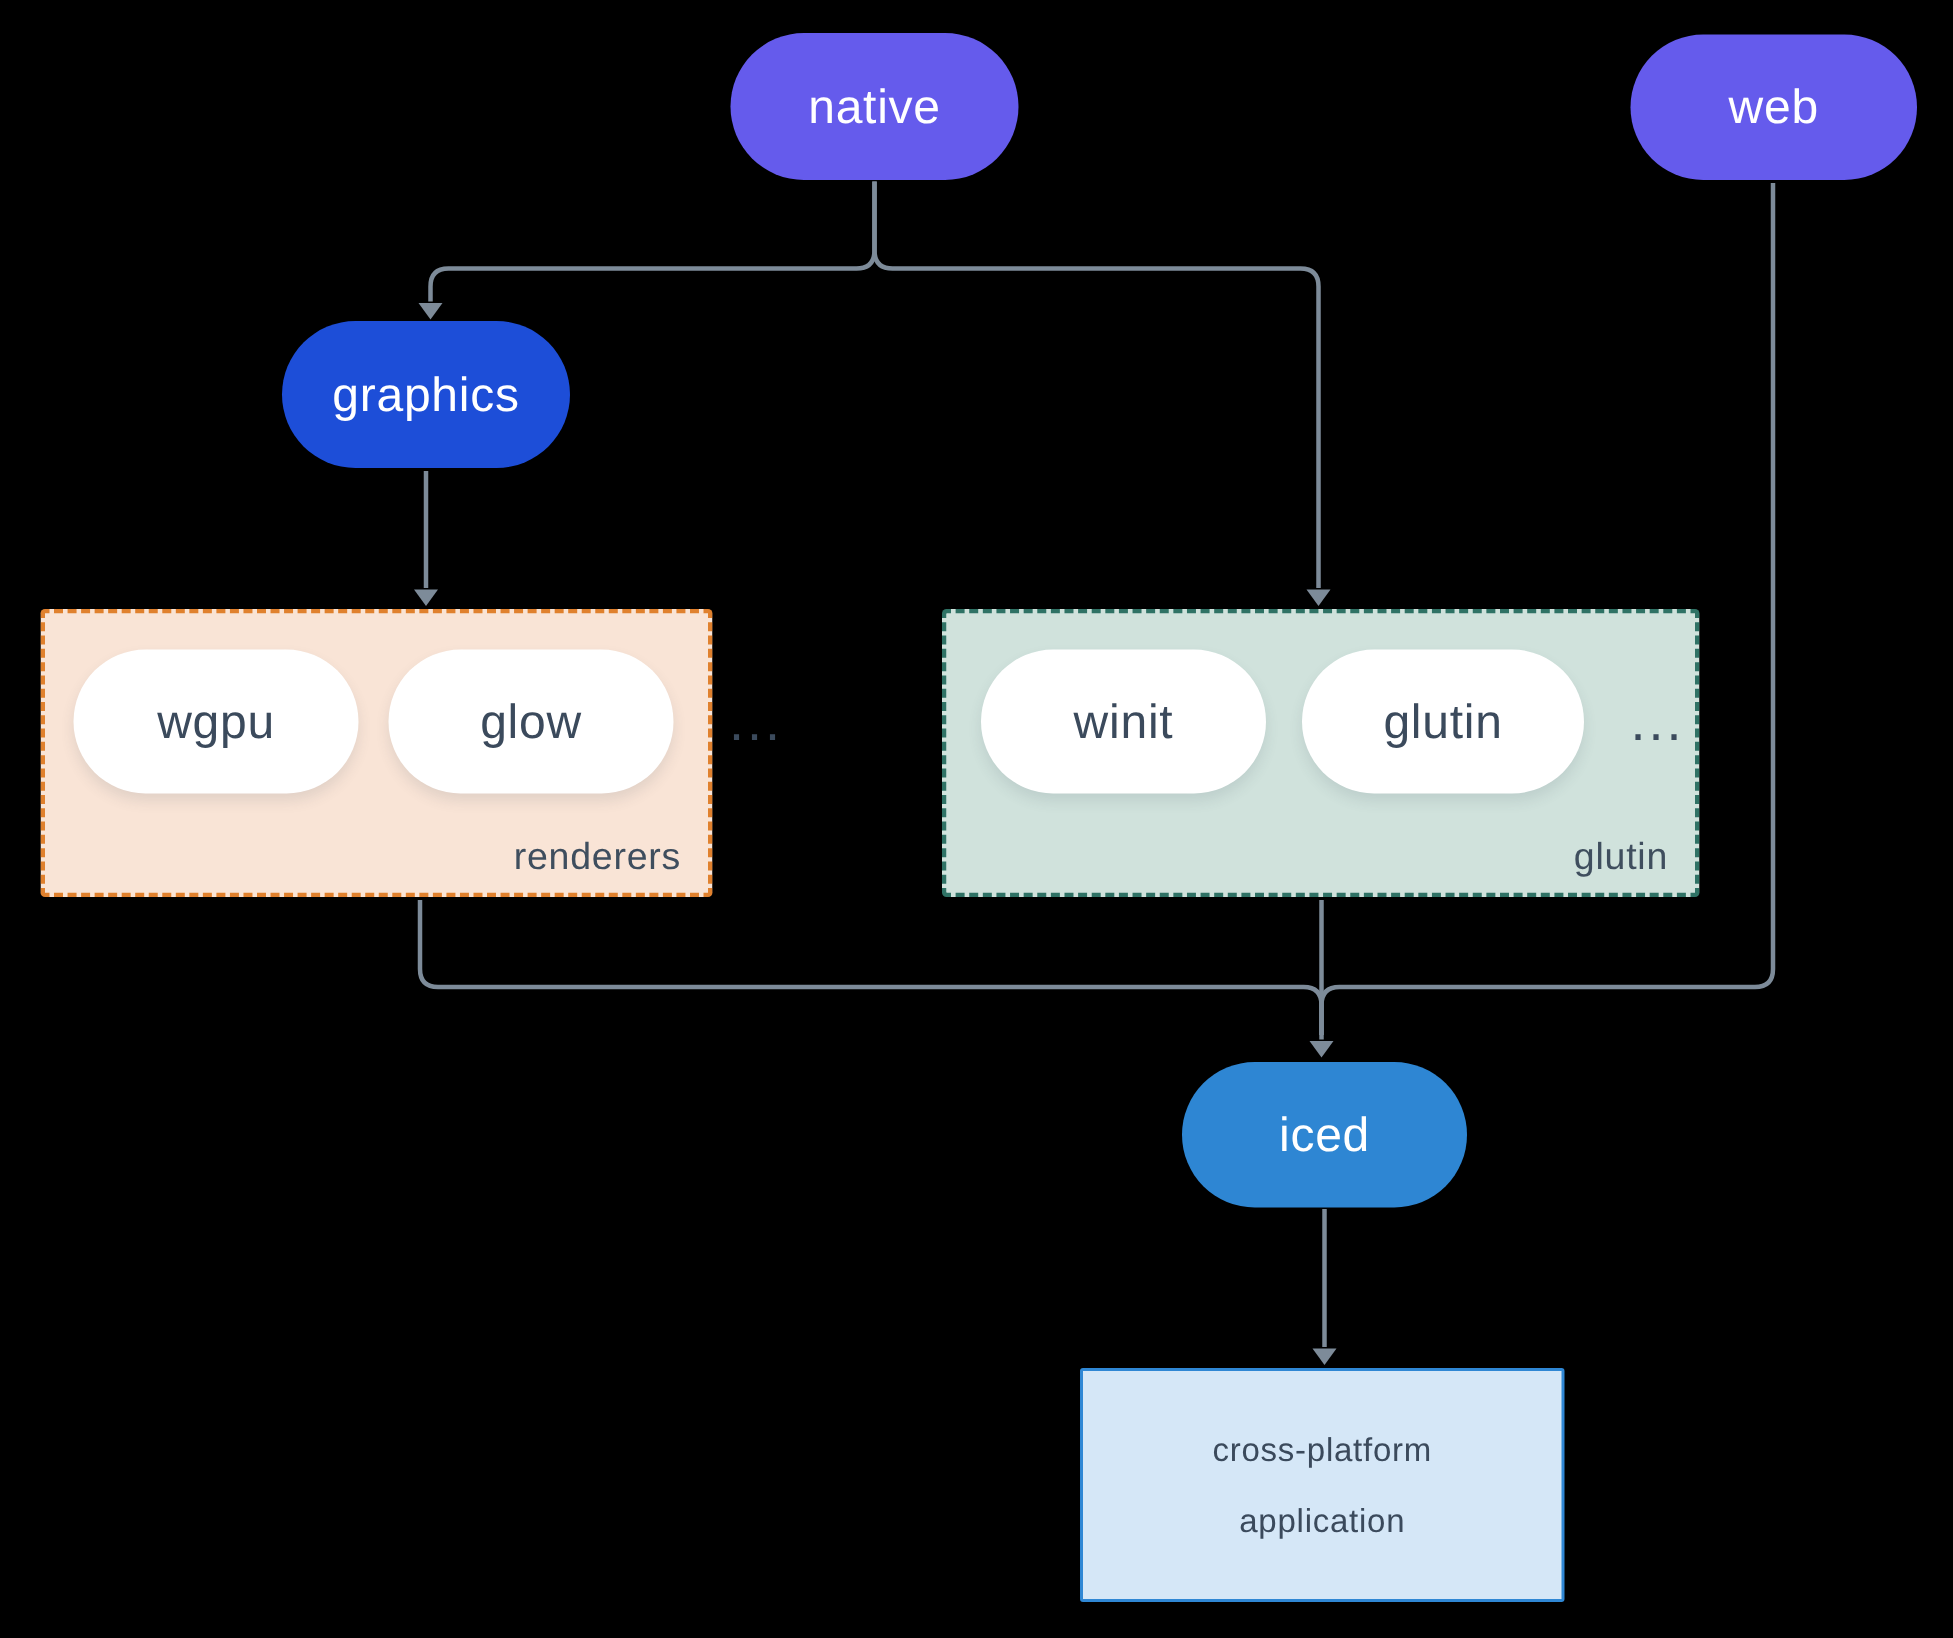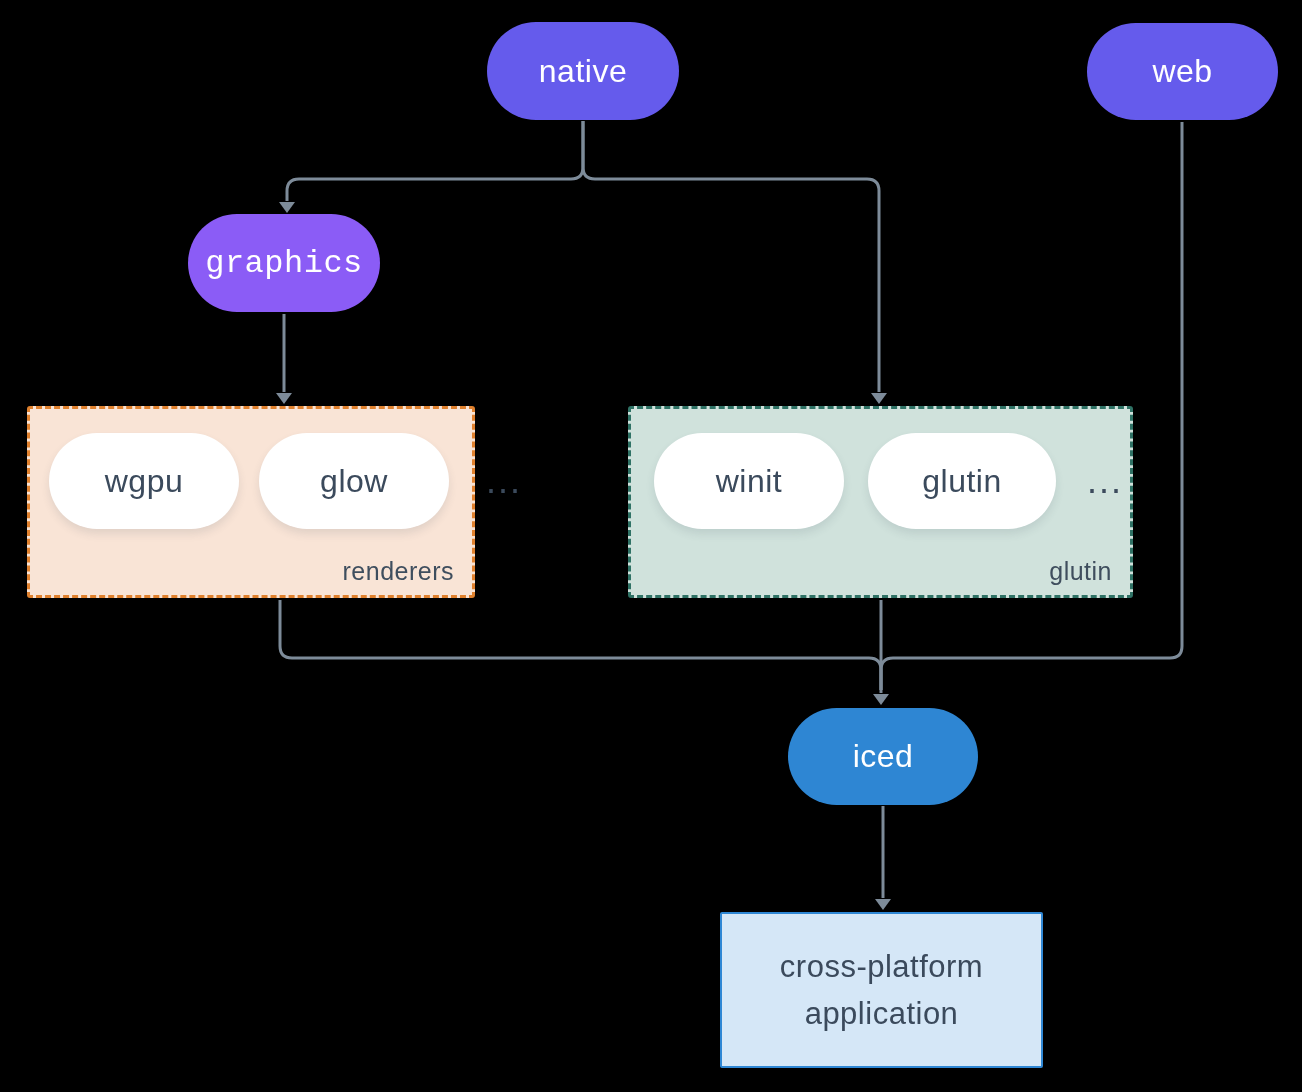--- a/index.html
+++ b/index.html
@@ -15,21 +15,21 @@
   .edge{stroke:#7d8b99;stroke-width:3;fill:none;}
   .arrowhead{fill:#7d8b99;stroke:none;}
 
   .pill{
     position:absolute;
     border-radius:999px;
     display:flex;align-items:center;justify-content:center;
     font-size:32px;letter-spacing:.5px;
   }
   .pill.purple{background:#655bec;color:#fff;}
-  .pill.orange{background:#8b5cf6;color:#fff;font-family:Liberation Mono, monospace;}
+  .pill.orange{background:#1d4ed8;color:#fff;}
   .pill.blue{background:#2e86d3;color:#fff;}
   .pill.white{
     background:#fff;color:#3b4a5c;
     box-shadow:0 5px 9px rgba(59,74,92,.12);
   }
 
   .node-native {left:487px;top:22px;width:192px;height:98px;}
   .node-web    {left:1087px;top:23px;width:191px;height:97px;}
   .node-graphics{left:188px;top:214px;width:192px;height:98px;}
   .node-iced   {left:788px;top:708px;width:190px;height:97px;}
@@ -59,21 +59,21 @@
   .group-label{
     position:absolute;right:18px;bottom:9px;
     color:#3f4e5e;font-size:25px;letter-spacing:.5px;
   }
 
   .app-box{
     position:absolute;left:720px;top:912px;width:323px;height:156px;
     box-sizing:border-box;
     background:#d5e7f7;border:2px solid #2f87d4;border-radius:2px;
     display:flex;flex-direction:column;align-items:center;justify-content:center;
-    color:#3b4a5c;font-size:31px;line-height:47px;letter-spacing:.5px;
+    color:#3b4a5c;font-size:22px;line-height:47px;letter-spacing:.5px;
   }
 </style>
 </head>
 <body>
 
 <div class="canvas">
 
   <svg class="edges" viewBox="0 0 1302 1092" xmlns="http://www.w3.org/2000/svg">
 
     <path class="edge" d="M 583 121 L 583 167 Q 583 179 571 179 L 299 179 Q 287 179 287 191 L 287 201"></path>

